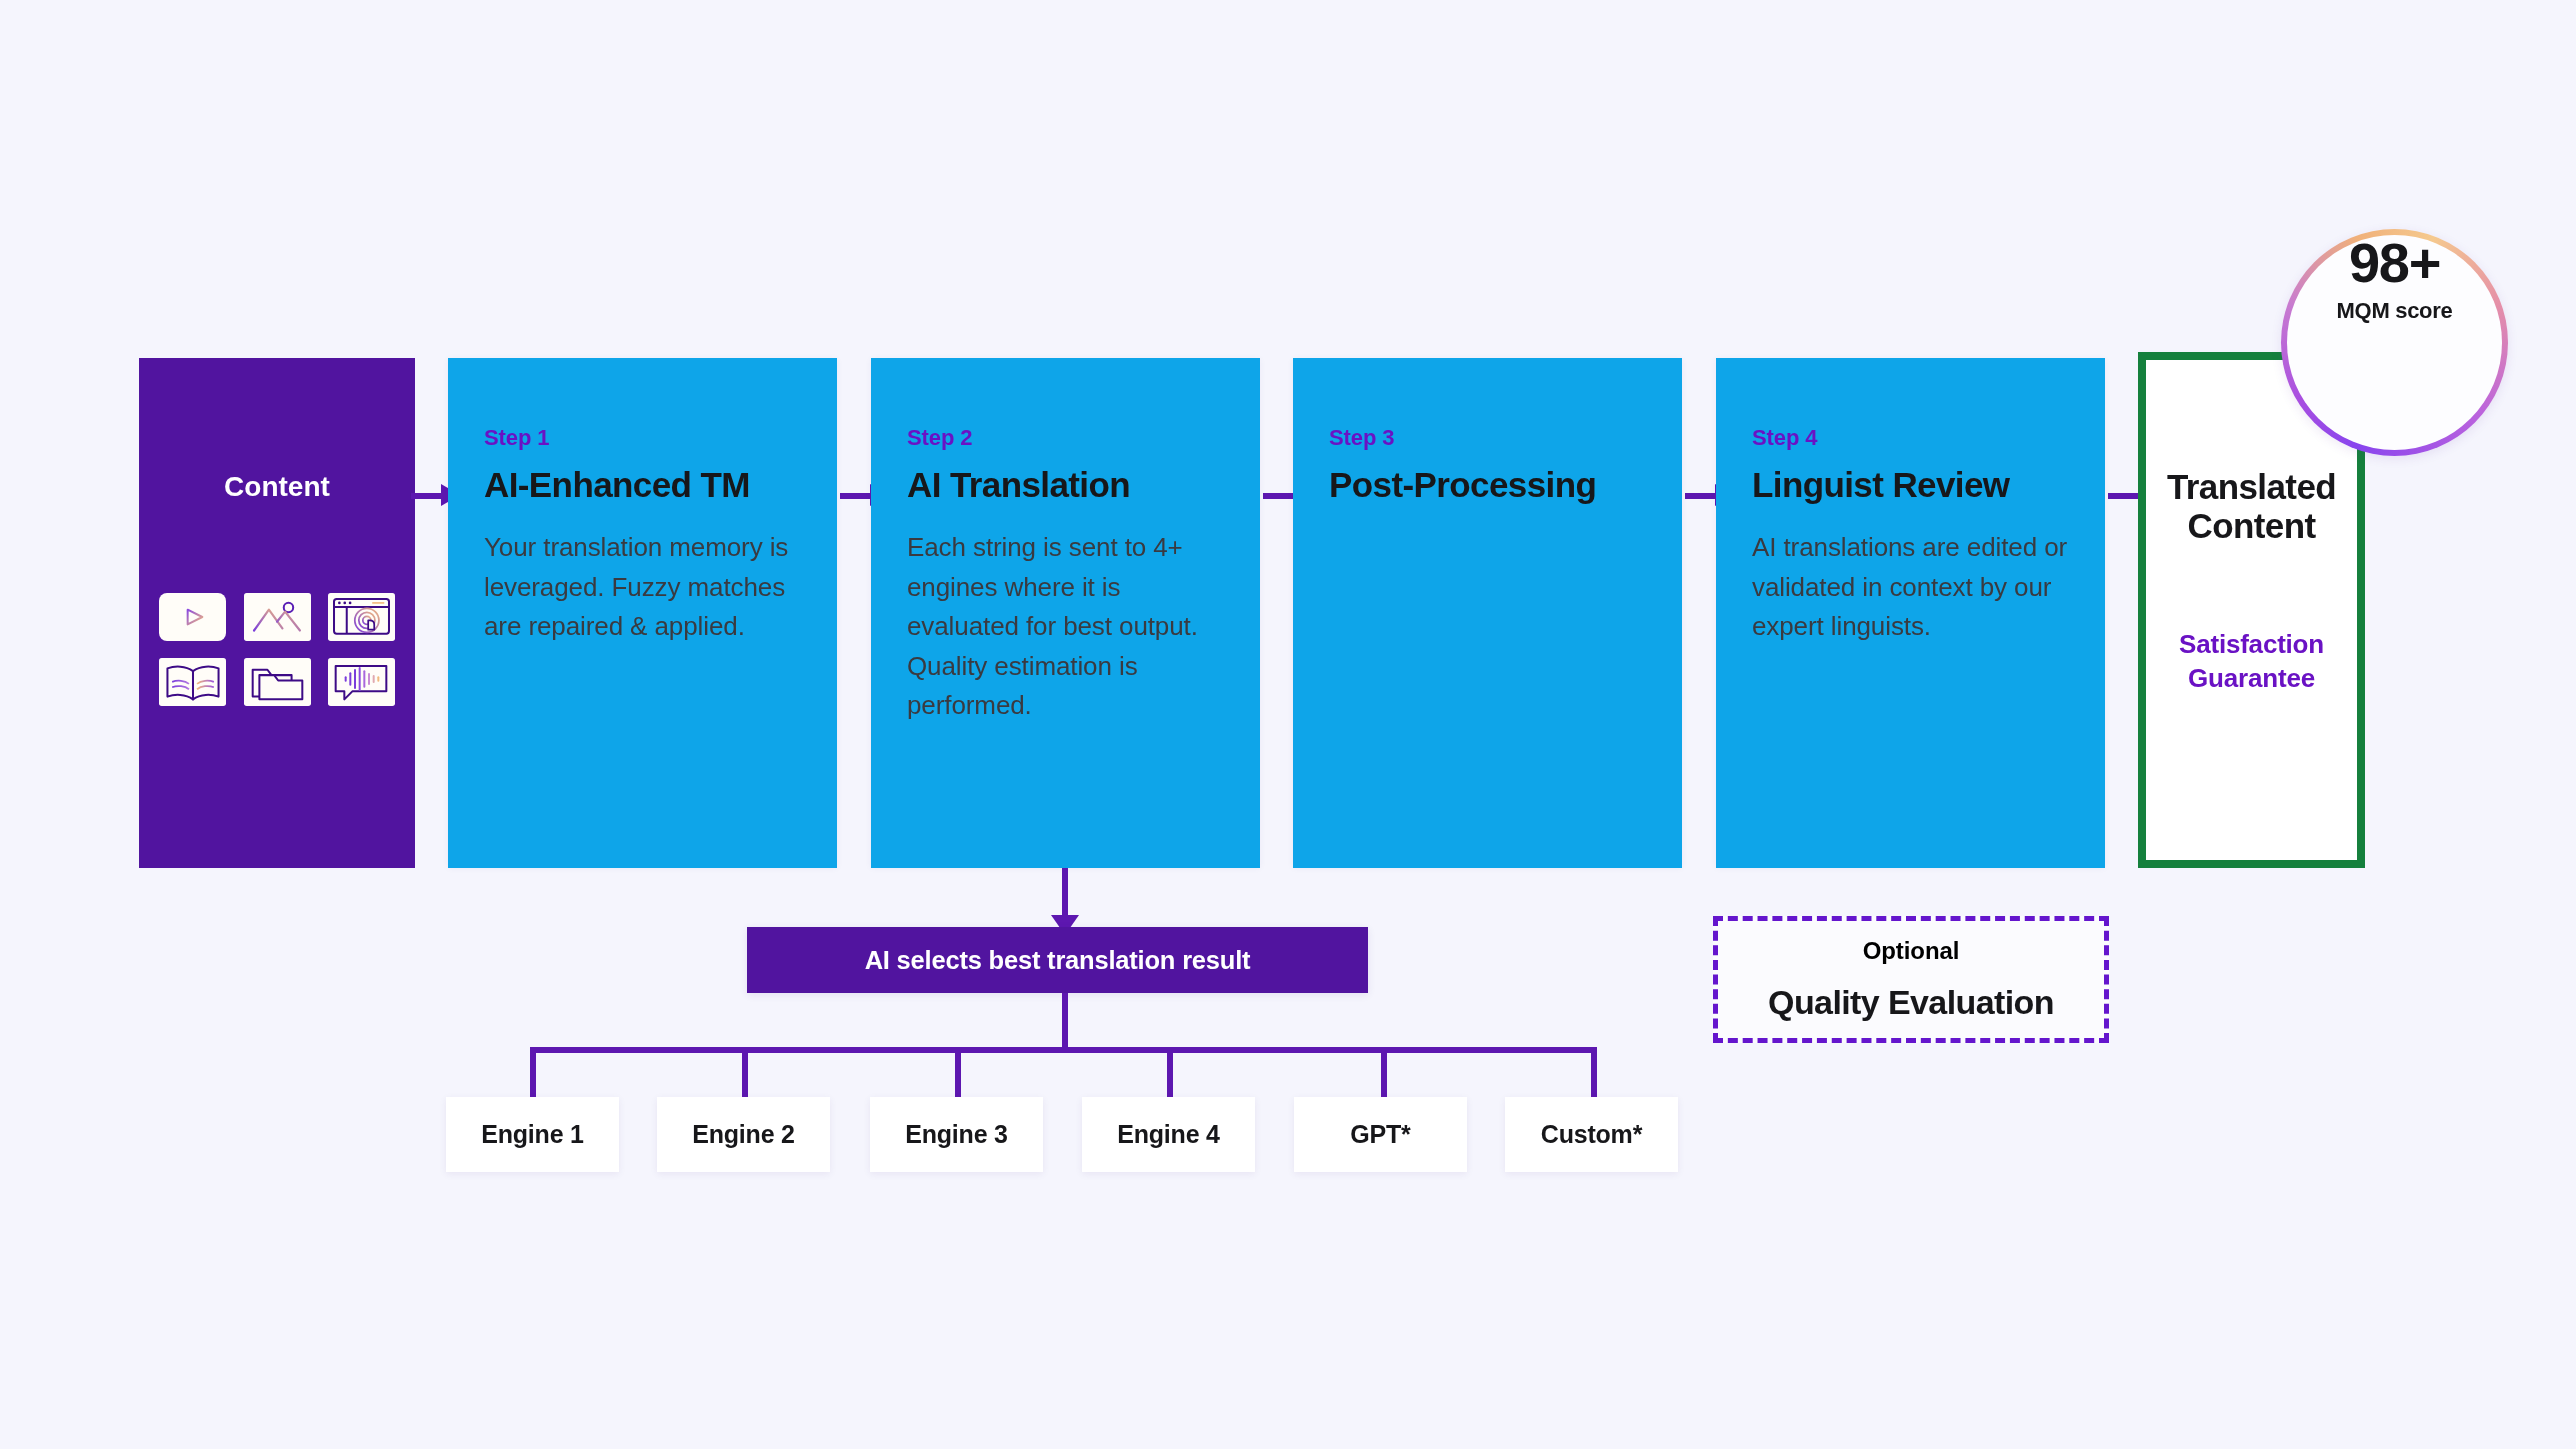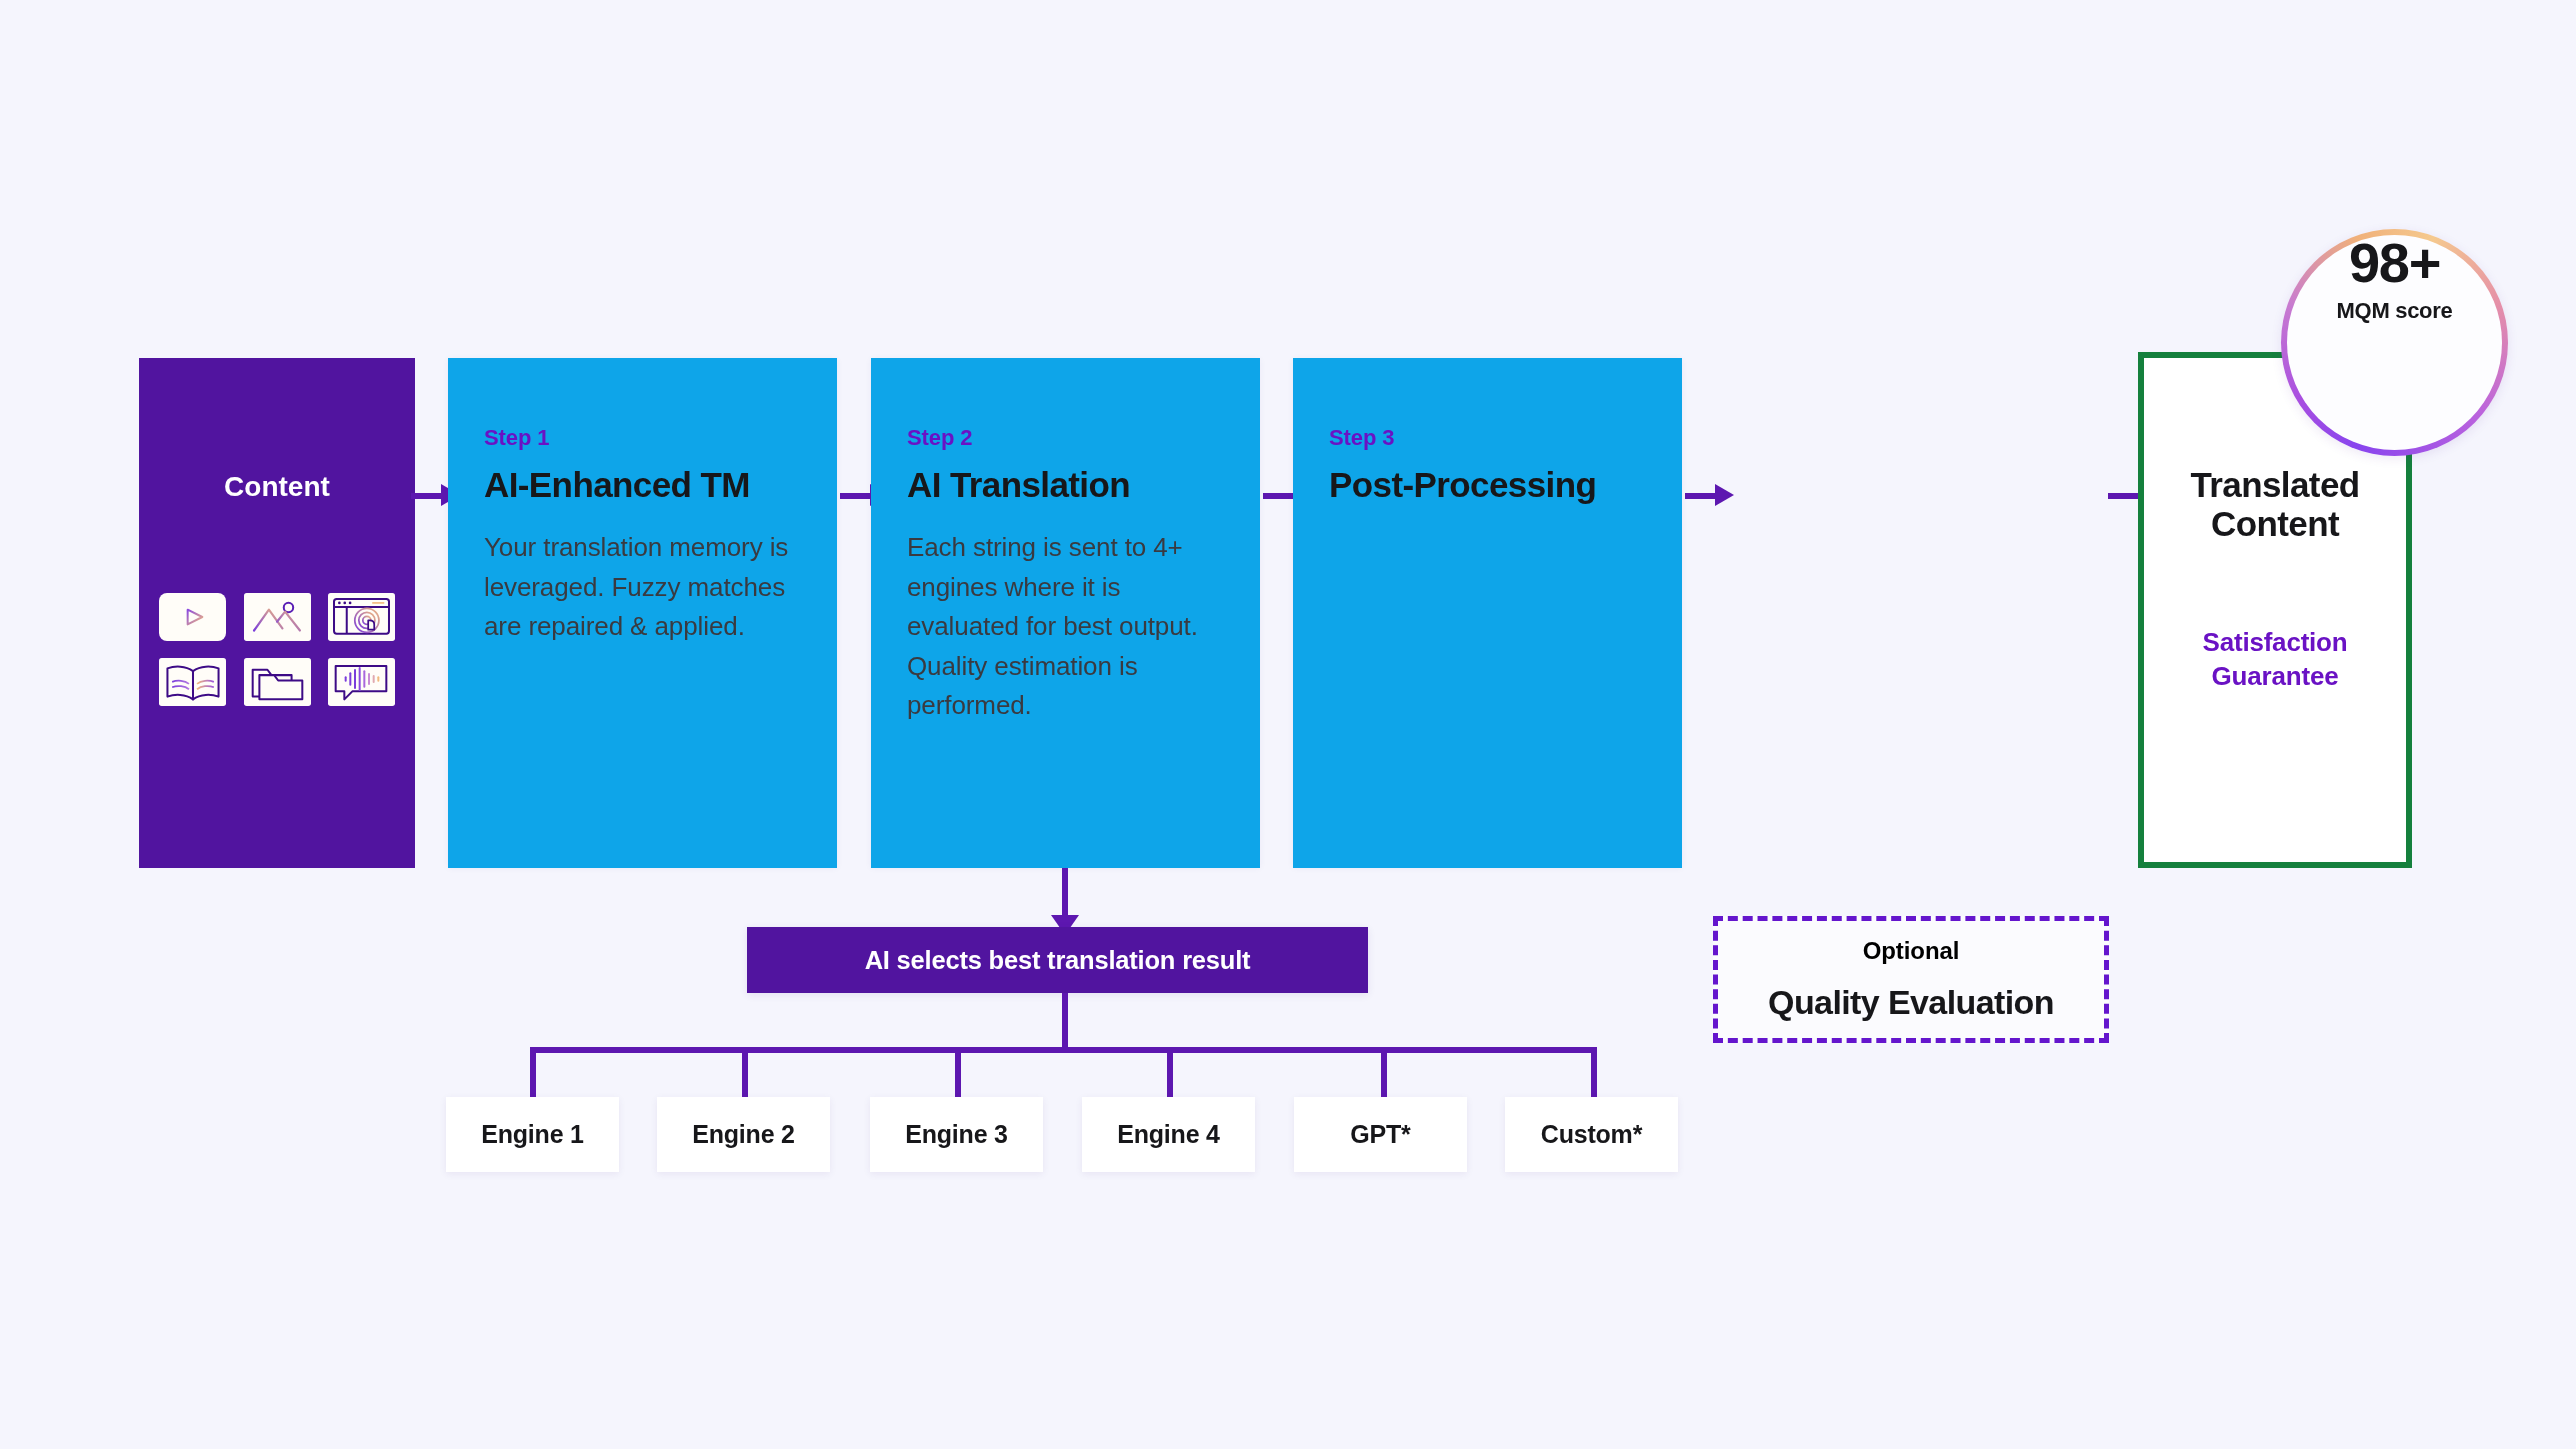--- a/index.html
+++ b/index.html
@@ -71,22 +71,22 @@
     border-left:19px solid #5d17b0;
   }
   #arrow-1{left:411px;}
   #arrow-2{left:840px;}
   #arrow-3{left:1263px;}
   #arrow-4{left:1685px;}
   #arrow-5{left:2108px;}
 
   
   #translated-box{
-    position:absolute;left:2138px;top:352px;width:274px;height:516px;
-    background:#ffffff;border:6px solid #15803d;box-sizing:border-box;
+    position:absolute;left:2138px;top:352px;width:227px;height:516px;
+    background:#ffffff;border:8px solid #15803d;box-sizing:border-box;
   }
   #translated-title{
     position:absolute;left:0;top:107px;width:100%;text-align:center;
     color:#17171a;font-size:35px;font-weight:700;line-height:1.12;letter-spacing:-0.6px;
   }
   #satisfaction-text{
     position:absolute;left:0;top:268px;width:100%;text-align:center;
     color:#6a12c4;font-size:26px;font-weight:700;line-height:1.3;letter-spacing:-0.2px;
   }
 
@@ -307,20 +307,27 @@
     </div>
   </div>
 
   <div class="step-card" id="step-card-3">
     <div class="step-inner">
       <div class="step-eyebrow">Step 3</div>
       <div class="step-title">Post-Processing</div>
     </div>
   </div>
 
+  <div class="step-card" id="step-card-4">
+    <div class="step-inner">
+      <div class="step-eyebrow">Step 4</div>
+      <div class="step-title">Linguist Review</div>
+      <div class="step-body">AI translations are edited or validated in context by our expert linguists.</div>
+    </div>
+  </div>
 
   <div id="translated-box">
     <div id="translated-title">Translated Content</div>
     <div id="satisfaction-text">Satisfaction Guarantee</div>
   </div>
 
   <div id="mqm-badge">
     <div id="mqm-inner">
       <div id="mqm-score">98+</div>
       <div id="mqm-label">MQM score</div>

